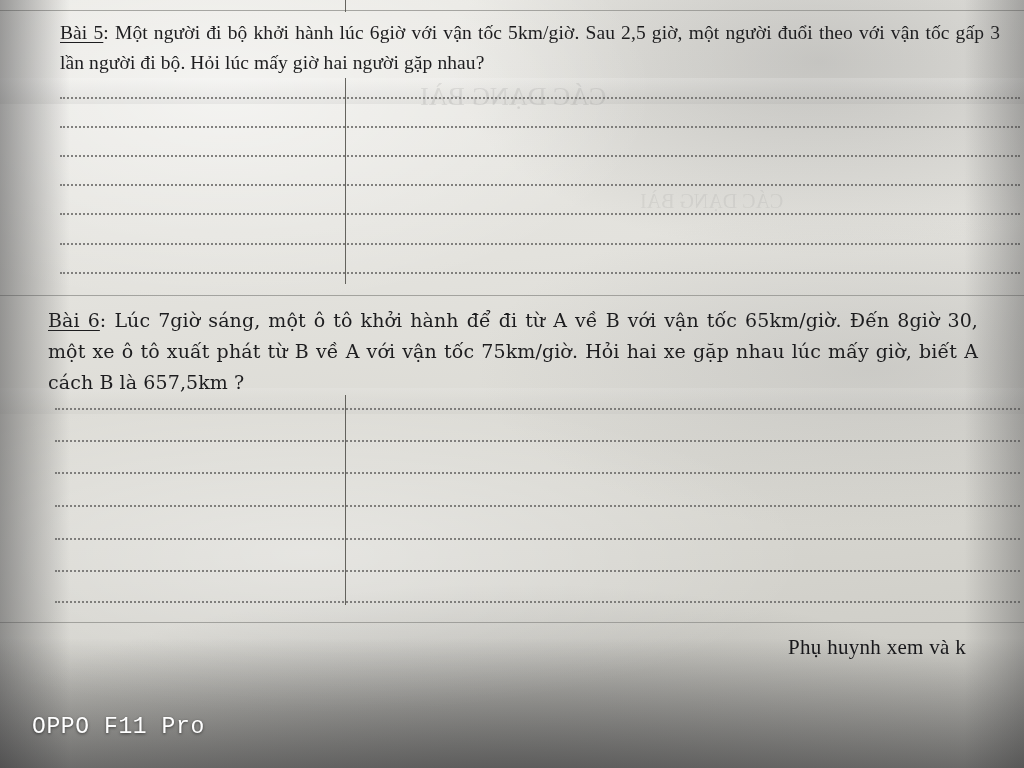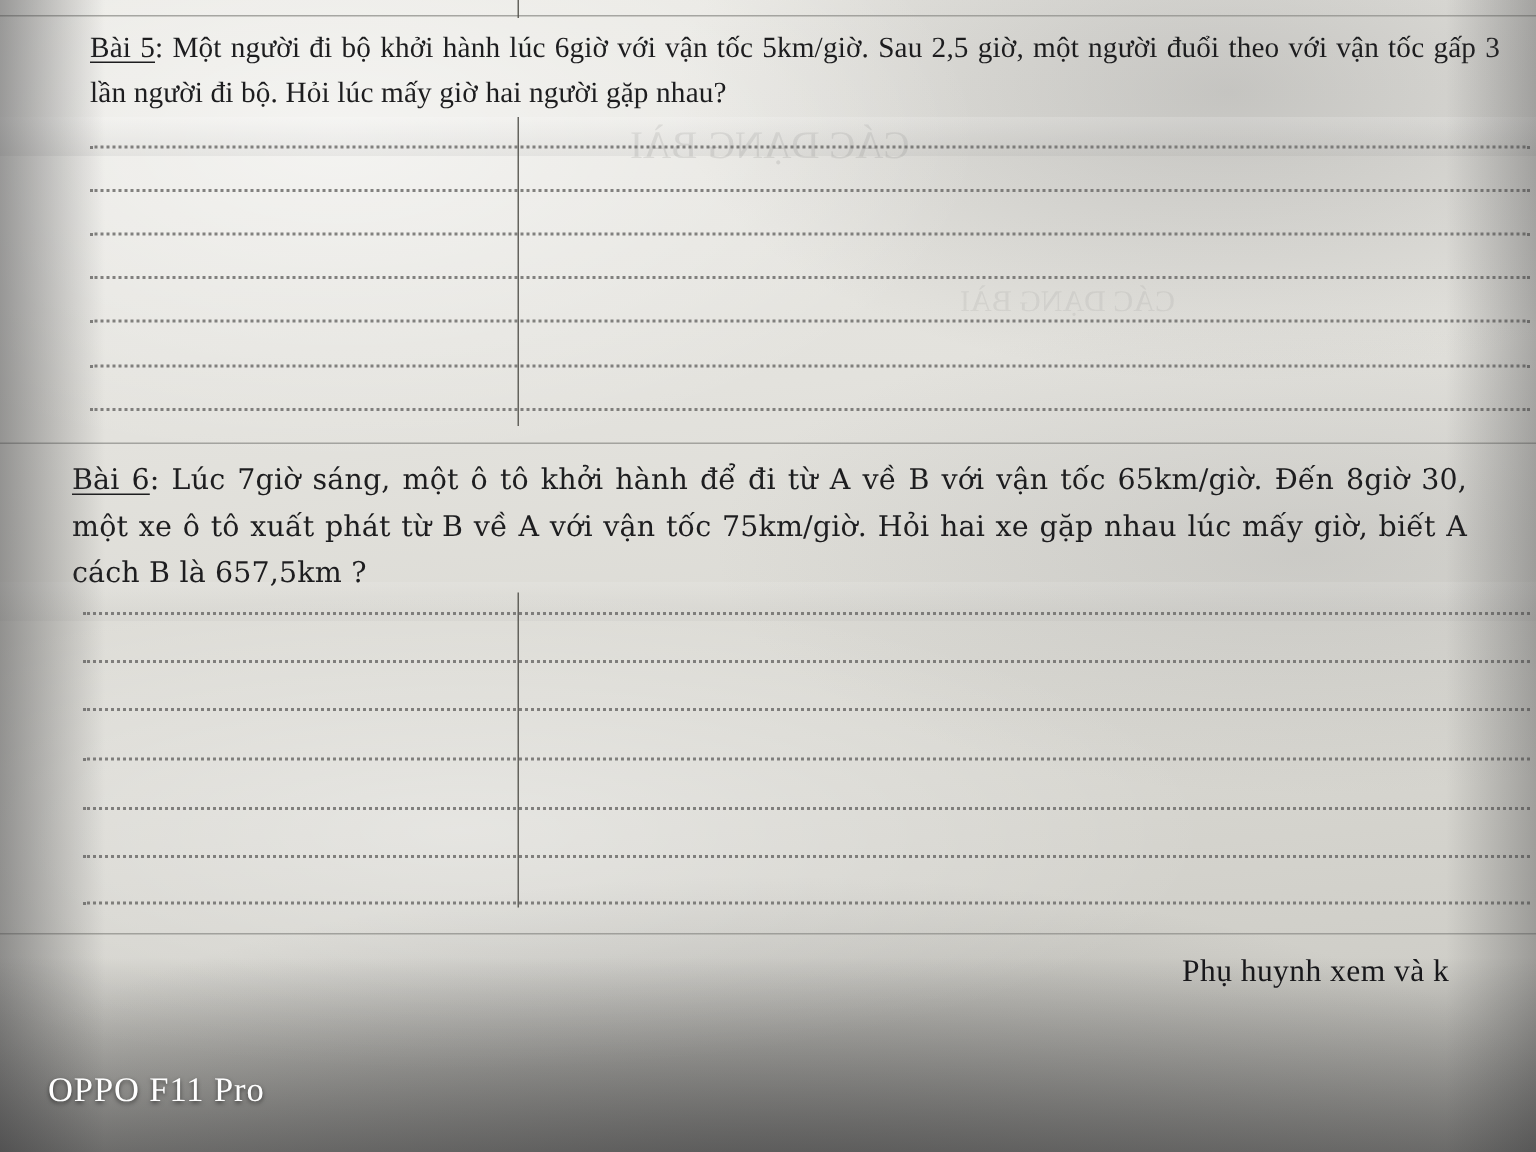--- a/index.html
+++ b/index.html
@@ -105,21 +105,21 @@
     font-size: 21px;
     letter-spacing: .3px;
   }
 
   
   .watermark {
     position: absolute;
     left: 32px;
     bottom: 28px;
     color: #ffffff;
-    font-family: Liberation Serif, serif;
+    font-family: Liberation Mono, monospace;
     font-size: 23px;
     letter-spacing: .6px;
     text-shadow: 0 1px 3px rgba(0,0,0,.55);
   }
 </style>
 </head>
 <body>
 
 <div id="page">
 

